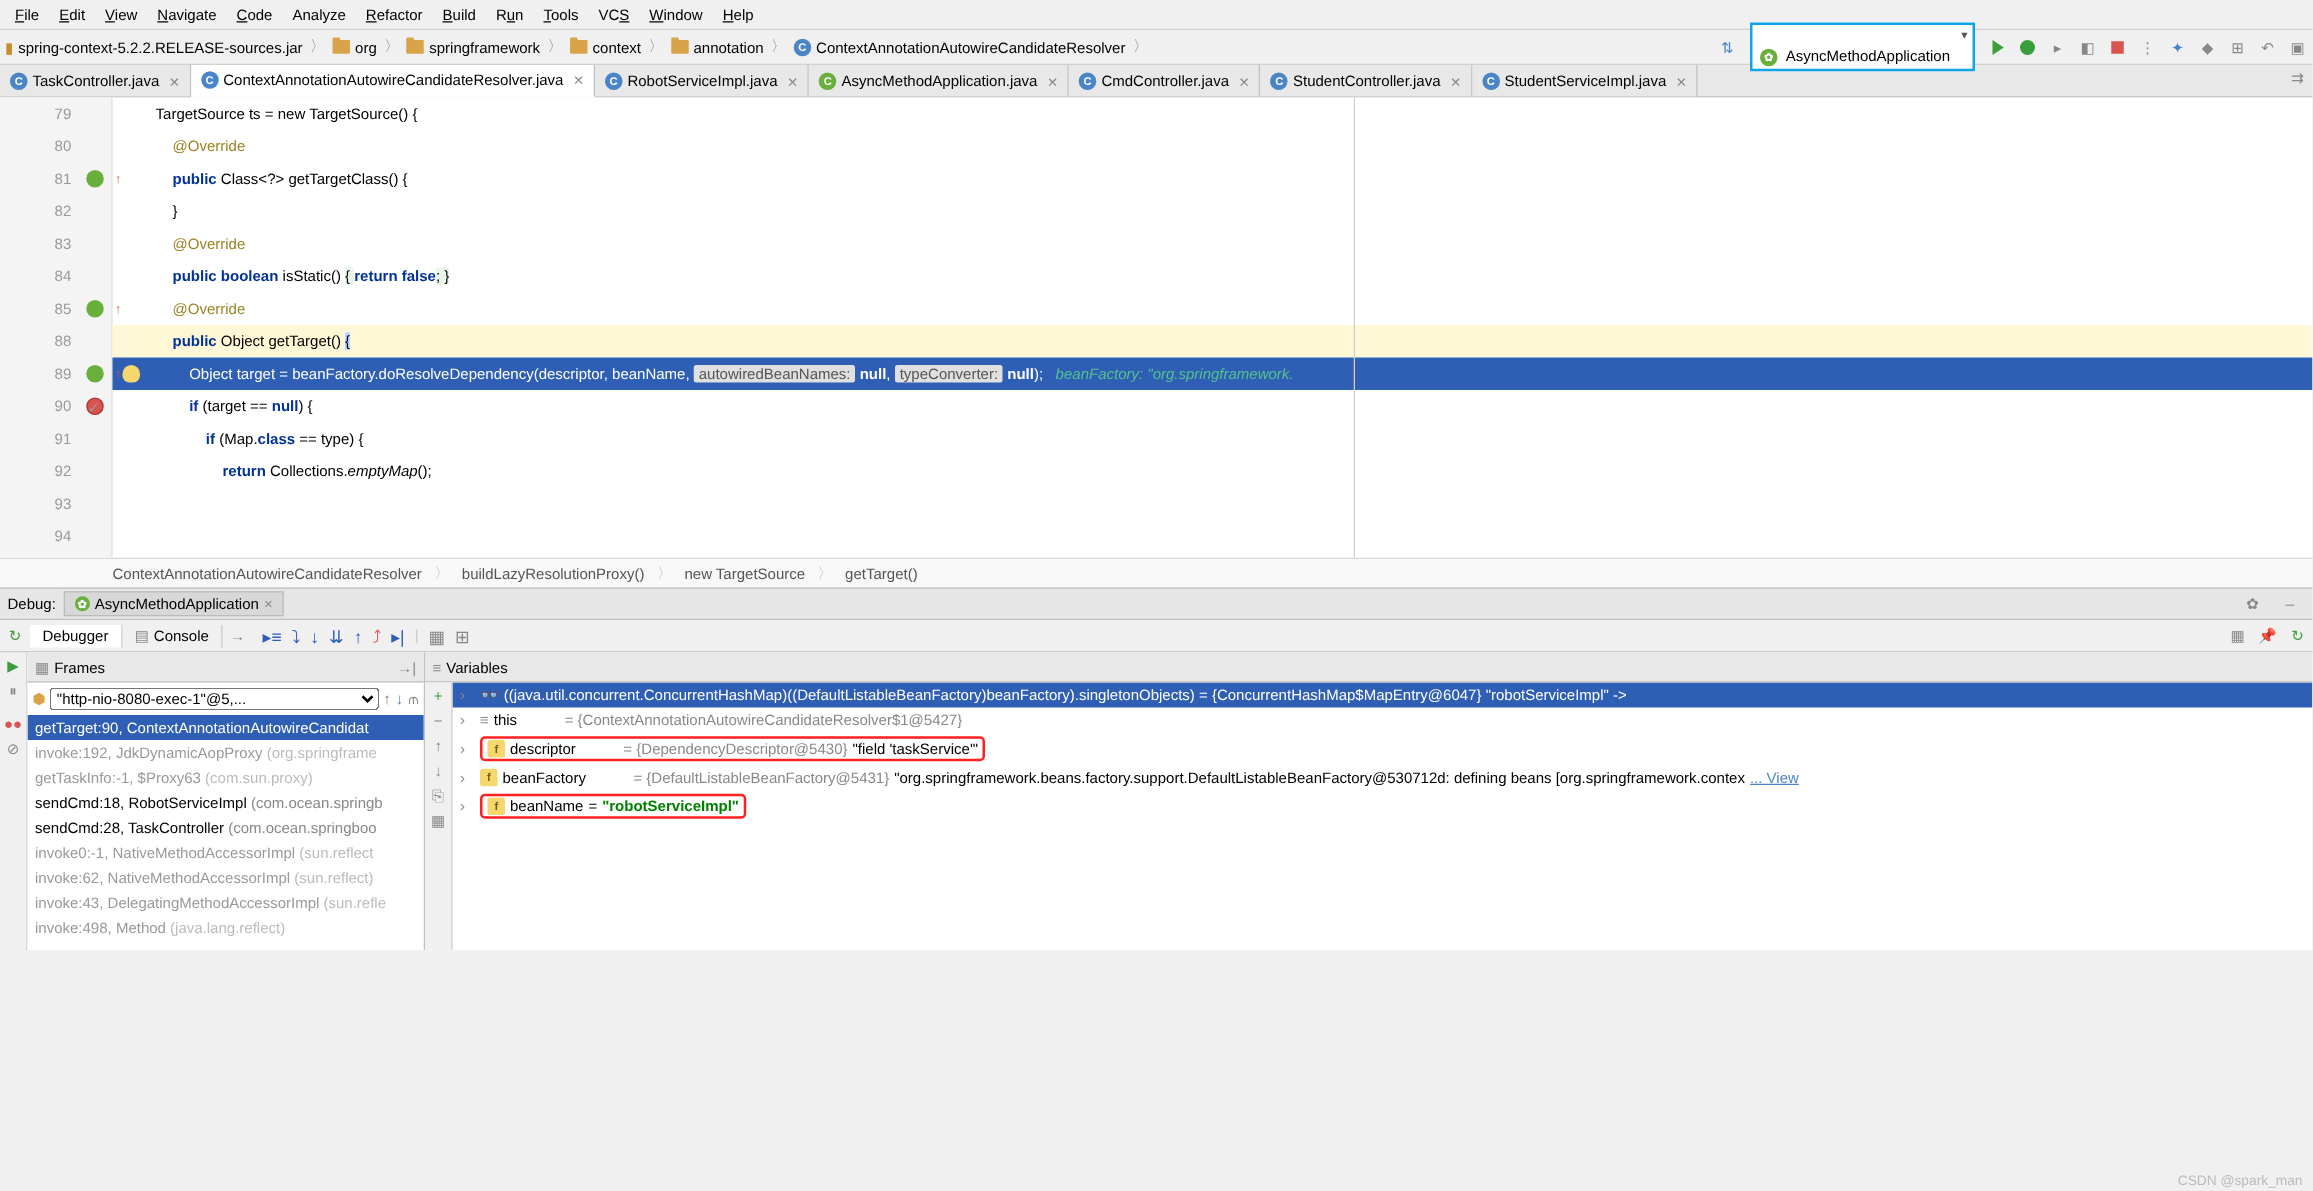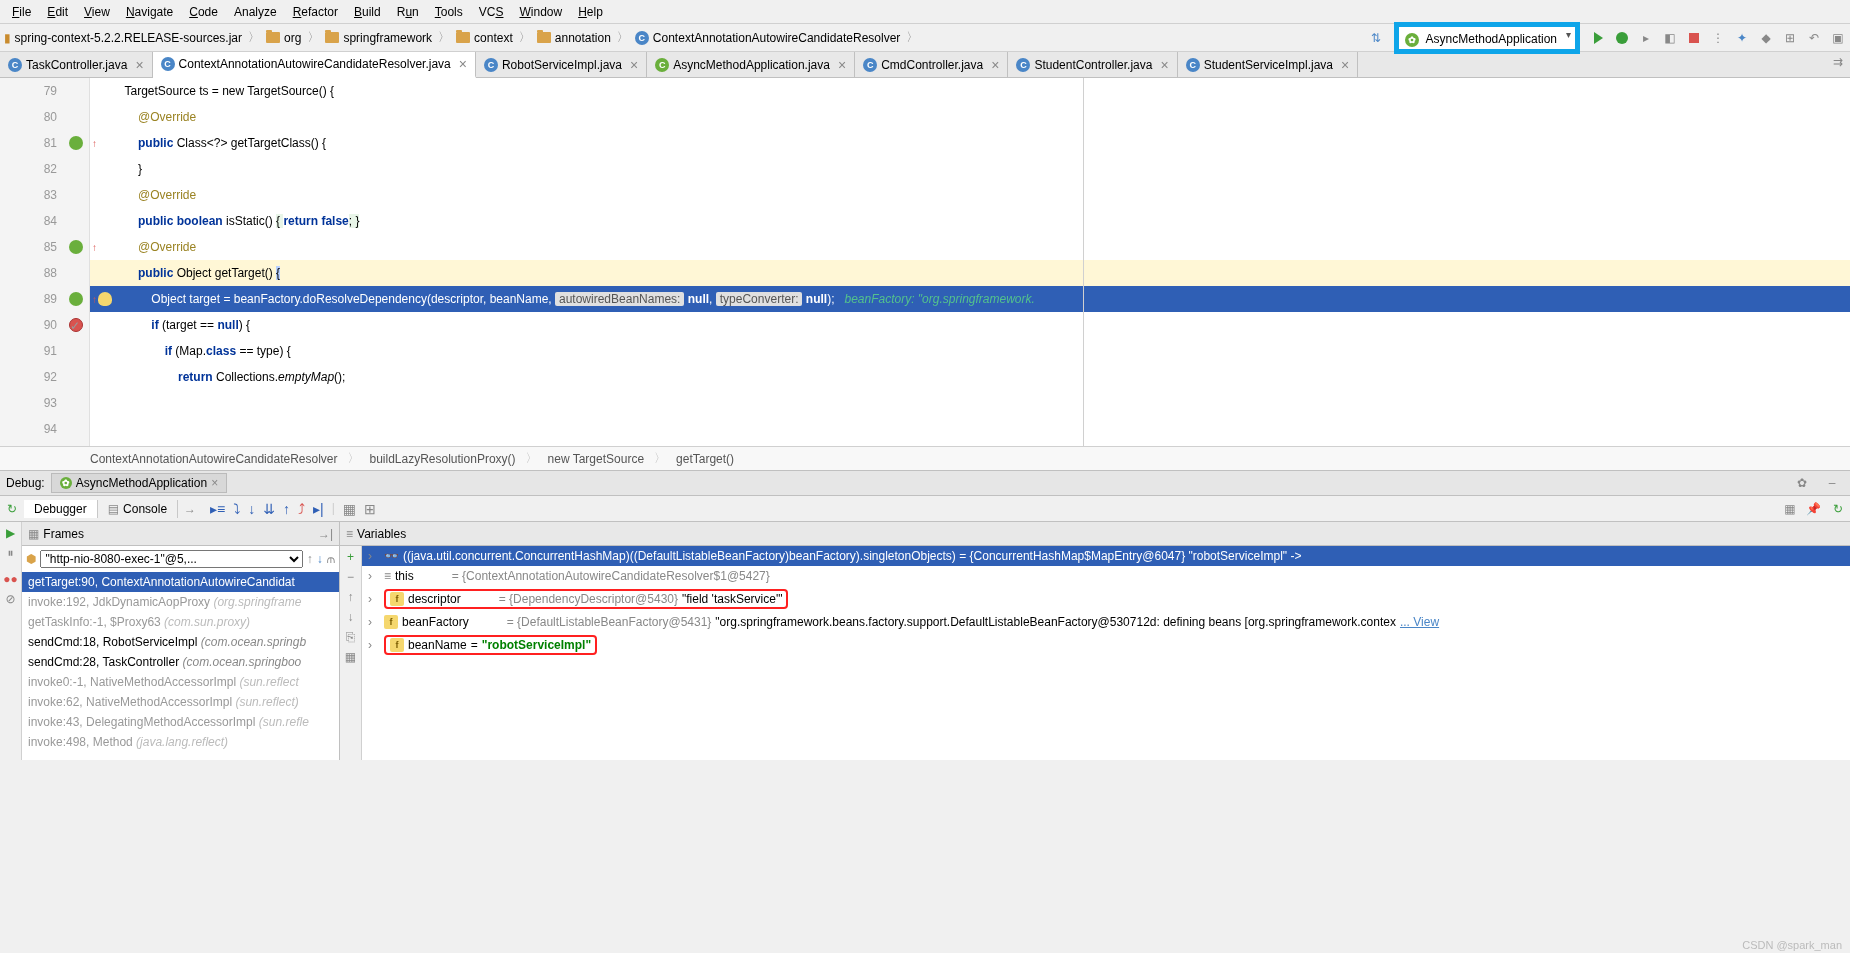--- a/index.html
+++ b/index.html
@@ -12,21 +12,21 @@
 
 
 .navrow { height:28px; background:#f0f0f0; display:flex; align-items:center; border-bottom:1px solid #d0d0d0; }
 .bc-item { display:flex; align-items:center; padding:0 4px; gap:4px; }
 .bc-sep { color:#888; padding:0 2px; }
 .folder-icon { width:14px; height:11px; background:#d9a34a; border-radius:1px; display:inline-block; position:relative; }
 .folder-icon::before { content:""; position:absolute; top:-2px; left:0; width:6px; height:2px; background:#d9a34a; border-radius:1px 1px 0 0; }
 .class-icon { width:14px; height:14px; border-radius:50%; background:#4a86c7; color:#fff; display:inline-flex; align-items:center; justify-content:center; font-size:9px; font-weight:bold; }
 .class-icon.green { background:#6aaf3c; }
 .nav-spacer { flex:1; }
-.run-config { border:5px solid #0ea5e9; background:#fff; padding:5px 18px 2px 6px; margin:0 6px; position:relative; }
+.run-config { border:2px solid #0ea5e9; background:#fff; padding:18px 18px 2px 6px; margin:0 6px; position:relative; }
 .run-config::after { content:"▾"; position:absolute; right:4px; top:2px; color:#555; font-size:10px; }
 .tool-btn { width:20px; height:20px; margin:0 2px; display:inline-flex; align-items:center; justify-content:center; }
 .play-icon { width:0; height:0; border-left:9px solid #3a9e3a; border-top:6px solid transparent; border-bottom:6px solid transparent; }
 .bug-icon { width:12px; height:12px; border-radius:50%; background:#3a9e3a; position:relative; }
 .stop-icon { width:10px; height:10px; background:#d9534f; }
 
 
 .tabrow { height:26px; background:#e8e8e8; display:flex; align-items:stretch; border-bottom:1px solid #c0c0c0; }
 .filetab { display:flex; align-items:center; gap:4px; padding:0 8px; border-right:1px solid #c0c0c0; background:#e8e8e8; cursor:pointer; }
 .filetab.active { background:#fff; border-bottom:2px solid #fff; margin-bottom:-1px; }
@@ -69,21 +69,21 @@
 .step-icon { color:#2f5fb5; font-size:14px; }
 
 .debug-body { display:flex; height:238px; }
 .debug-sidebar { width:22px; background:#f0f0f0; border-right:1px solid #d0d0d0; display:flex; flex-direction:column; align-items:center; gap:6px; padding-top:4px; }
 .frames-panel { width:318px; background:#fff; border-right:1px solid #c0c0c0; display:flex; flex-direction:column; }
 .panel-header { height:24px; background:#e8e8e8; border-bottom:1px solid #c0c0c0; display:flex; align-items:center; padding:0 6px; gap:4px; }
 .frames-select { margin:4px; display:flex; align-items:center; gap:4px; }
 .frames-select select { flex:1; font-size:12px; }
 .frame-row { padding:3px 6px; font-size:12px; white-space:nowrap; overflow:hidden; cursor:pointer; }
 .frame-row.sel { background:#2f5fb5; color:#fff; }
-.frame-row .pkg { color:#888; font-style:italic; }
+.frame-row .pkg { color:#888; }
 .frame-row.lib { color:#999; }
 .frame-row.lib .pkg { color:#bbb; }
 .vars-panel { flex:1; background:#fff; display:flex; flex-direction:column; }
 .vars-gutter { width:22px; background:#f0f0f0; border-right:1px solid #d0d0d0; display:flex; flex-direction:column; align-items:center; gap:6px; padding-top:4px; }
 .vars-body { display:flex; flex:1; }
 .vars-rows { flex:1; overflow:hidden; }
 .var-row { padding:3px 6px; display:flex; align-items:center; gap:4px; font-size:12px; white-space:nowrap; }
 .var-row.eval { background:#2f5fb5; color:#fff; }
 .var-exp { color:#888; cursor:pointer; width:12px; display:inline-block; }
 .var-icon { width:14px; height:14px; border-radius:2px; display:inline-flex; align-items:center; justify-content:center; font-size:9px; font-weight:bold; }

